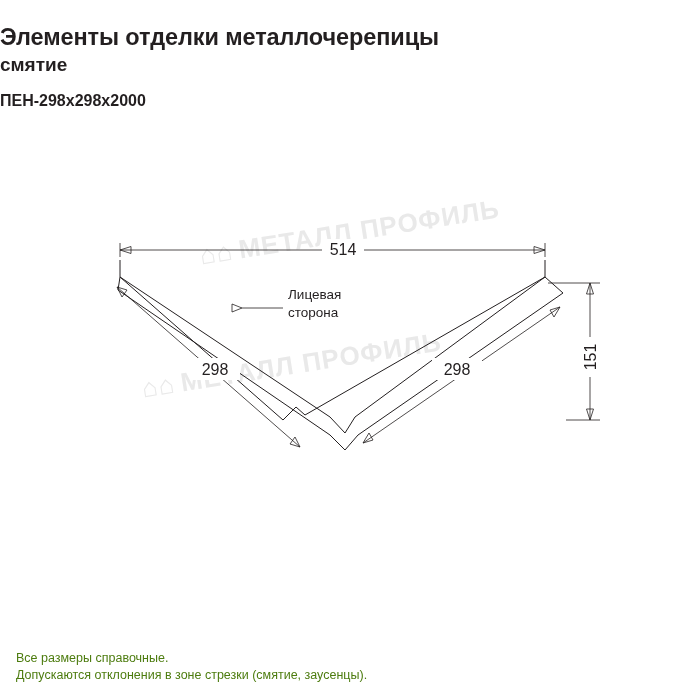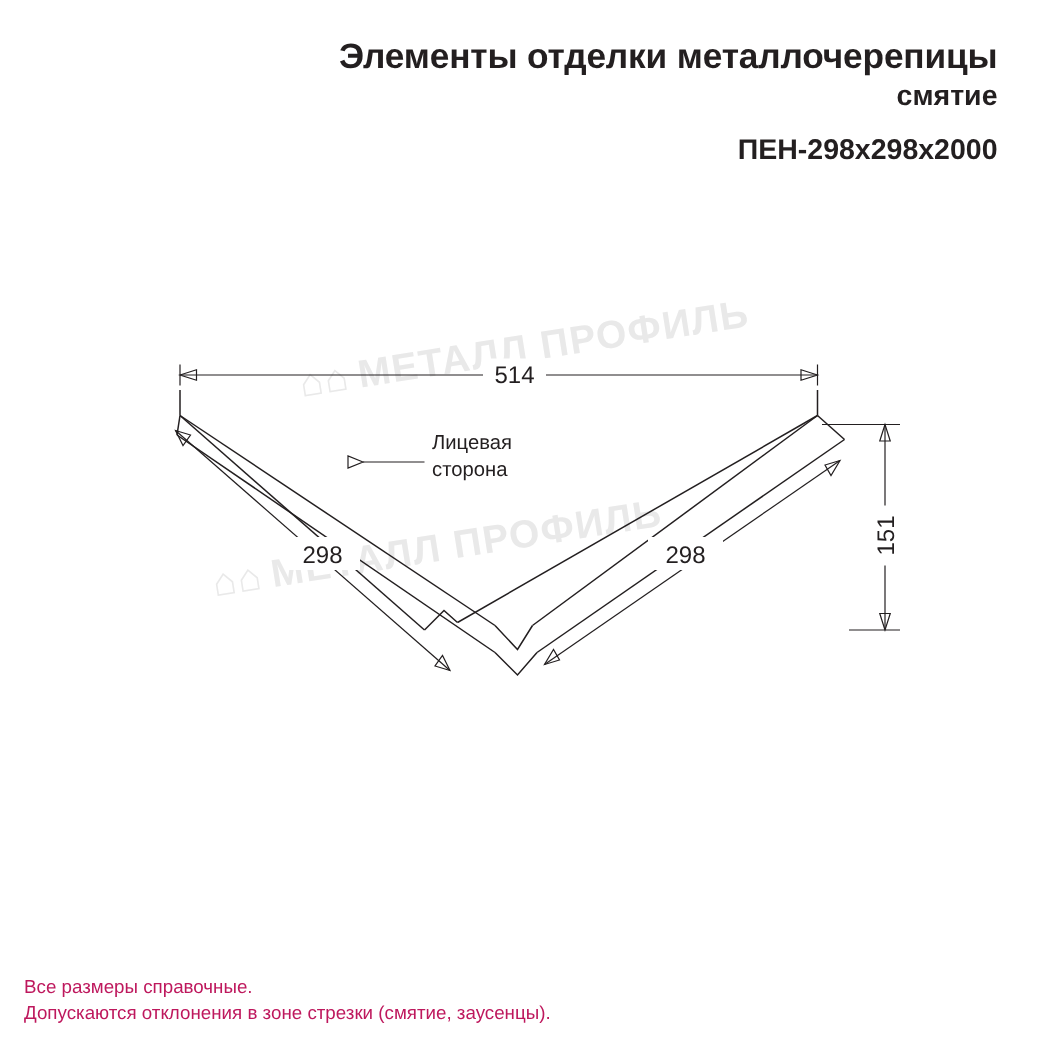--- a/index.html
+++ b/index.html
@@ -18,22 +18,21 @@
   .page {
     position: relative;
     width: 700px;
     height: 700px;
   }
   .title-block {
     position: absolute;
     top: 22px;
     left: 0;
     width: 644px;
-    text-align: right;
-    margin-left: 21px;
+    text-align: left;
   }
   .main-title {
     font-size: 23.5px;
     font-weight: bold;
     letter-spacing: -0.1px;
     line-height: 30px;
     margin: 0;
   }
   .sub-title {
     font-size: 19px;
@@ -42,21 +41,21 @@
     margin: 0;
     margin-top: 18px;
   }
   .sub-title-2 {
     font-size: 19px;
     font-weight: bold;
     line-height: 25px;
     margin: 0;
   }
   .code-title {
-    font-size: 19px;
+    font-size: 16px;
     font-weight: bold;
     line-height: 25px;
     margin: 0;
     margin-top: 11px;
   }
   .drawing-wrap {
     position: absolute;
     left: 0;
     top: 195px;
     width: 620px;
@@ -90,21 +89,21 @@
   }
   .wm1 { left: 198px; top: 22px; }
   .wm2 { left: 140px; top: 155px; }
   .footer {
     position: absolute;
     left: 16px;
     bottom: 16px;
     width: 660px;
     font-size: 12.5px;
     line-height: 17px;
-    color: #be185d;
+    color: #4d7c0f;
   }
   .footer div { white-space: nowrap; }
   .dim-text {
     font-family: "Liberation Sans", sans-serif;
     font-size: 16px;
     fill: #231f20;
   }
   .label-text {
     font-family: "Liberation Sans", sans-serif;
     font-size: 13.5px;

